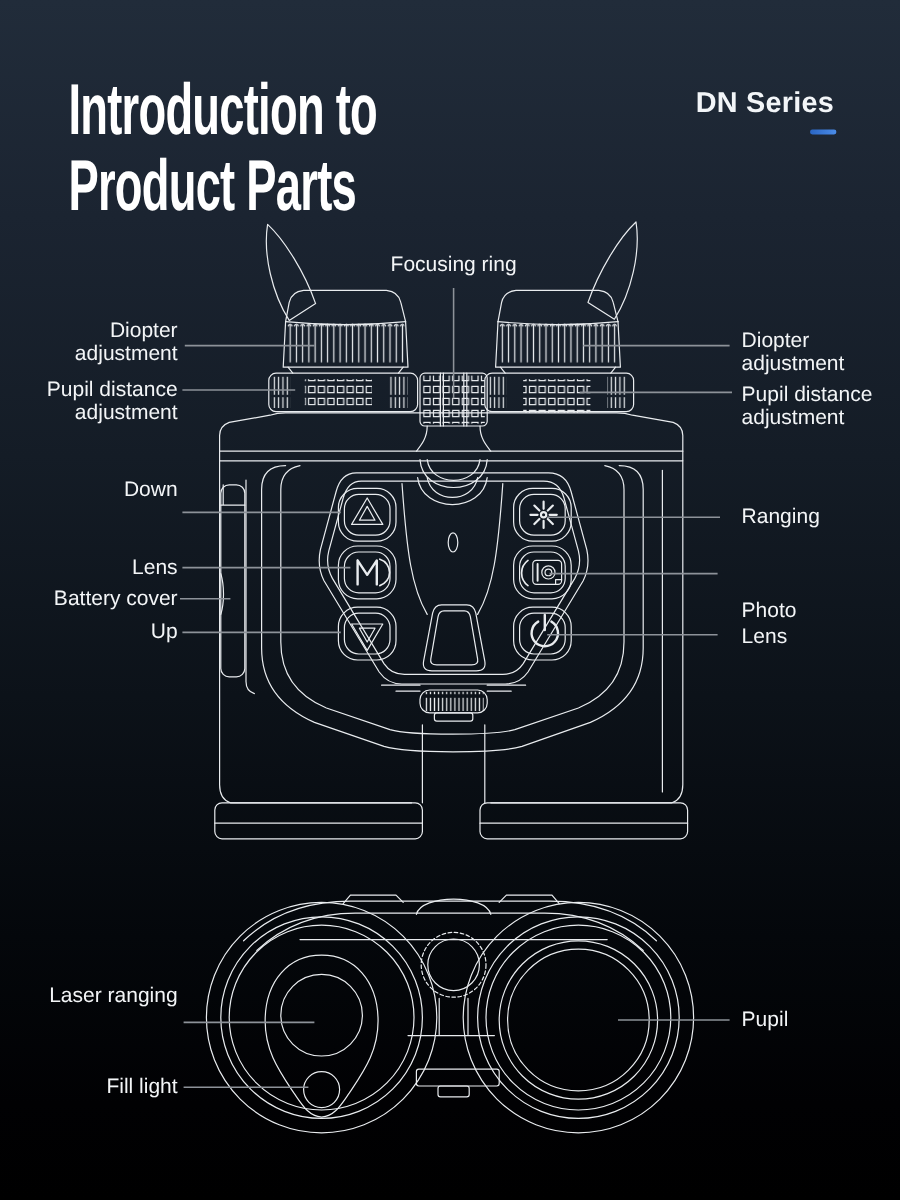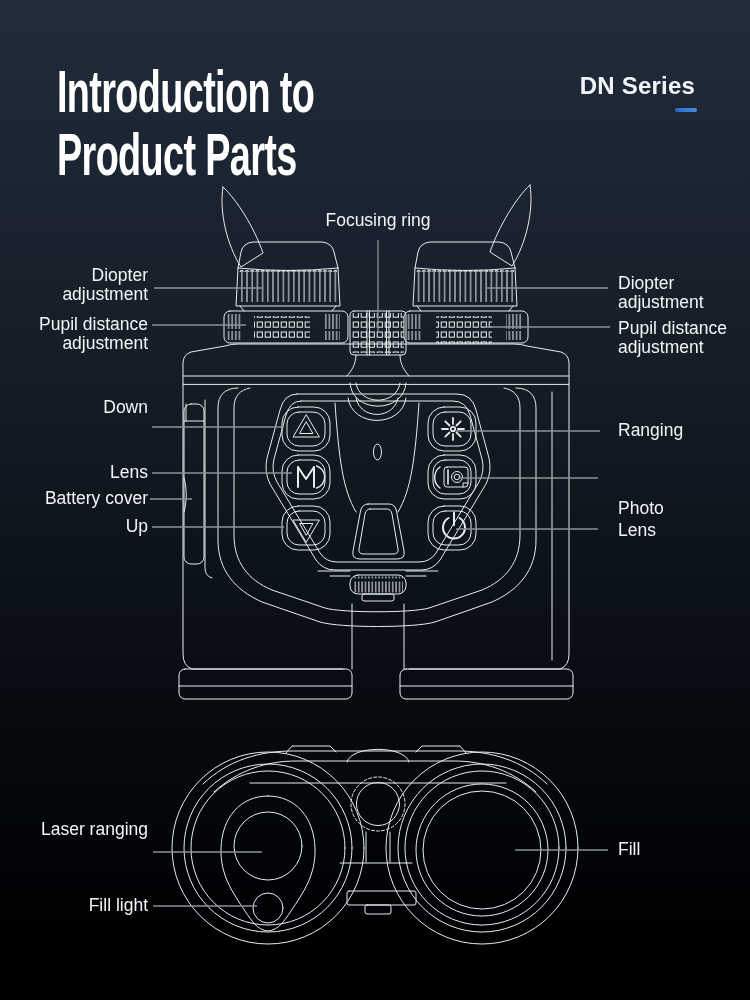--- a/index.html
+++ b/index.html
@@ -261,15 +261,15 @@
 adjustment</div>
   <div class="lbl r" style="top:398px">Down</div>
   <div class="lbl r" style="top:463px">Lens</div>
   <div class="lbl r" style="top:489px">Battery cover</div>
   <div class="lbl r" style="top:517px">Up</div>
   <div class="lbl l" style="top:421px">Ranging</div>
   <div class="lbl l" style="top:499px">Photo</div>
   <div class="lbl l" style="top:521px">Lens</div>
   <div class="lbl r" style="top:820px">Laser ranging</div>
   <div class="lbl r" style="top:896px">Fill light</div>
-  <div class="lbl l" style="top:840px">Fill</div>
+  <div class="lbl l" style="top:840px">Pupil</div>
 
 </div>
 
 </body></html>

